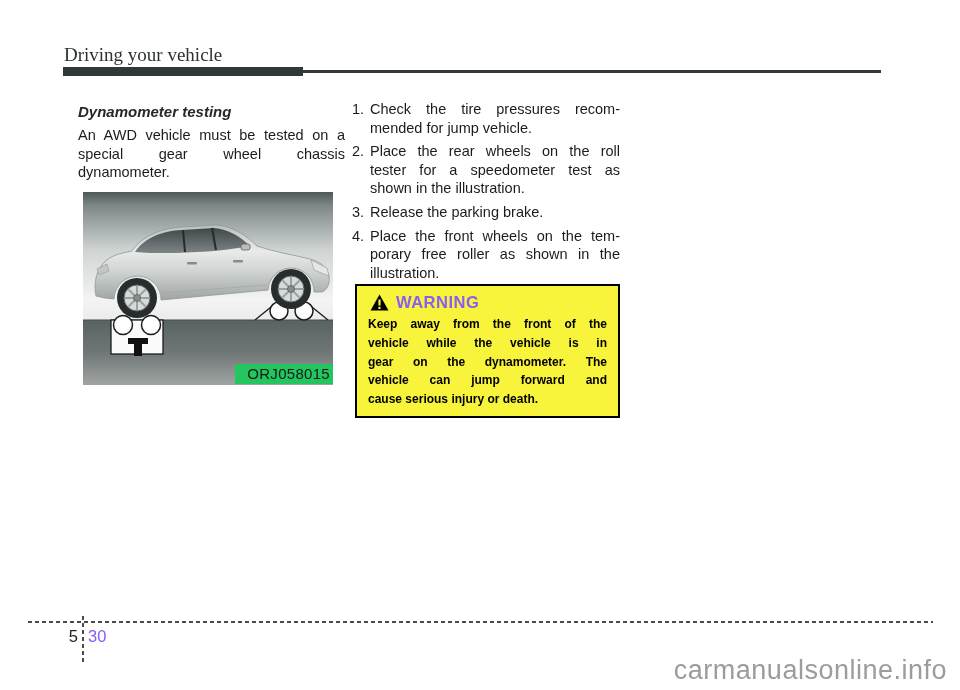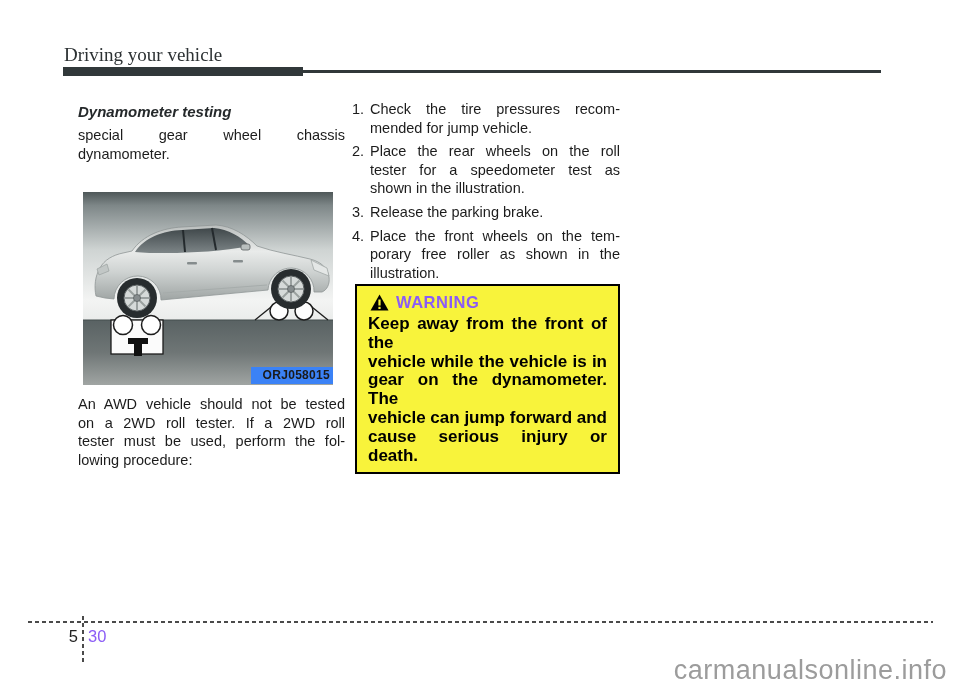--- a/index.html
+++ b/index.html
@@ -22,38 +22,38 @@
   }
   .para { font-size:14.5px; line-height:18.6px; color:#1c1c1c; }
   .jline { text-align:justify; text-align-last:justify; }
   .jline:last-child { text-align-last:left; }
   
   .figure {
     position:absolute; left:83px; top:192px; width:250px; height:193px; margin:0;
   }
   .figure svg { display:block; }
   .fig-caption {
-    position:absolute; right:0; bottom:1px; background:#3b82f6;
-    font-size:12px; color:#1a1a1a; padding:1px 3px 2px 12px; letter-spacing:0.3px;font-weight:bold;
+    position:absolute; right:0; bottom:1px; background:#22c55e;
+    font-size:15px; color:#1a1a1a; padding:1px 3px 2px 12px; letter-spacing:0.3px;
   }
   .para2 { position:absolute; left:78px; top:395px; width:267px; }
   
   .steps { }
   .step { display:flex; margin:0 0 5px 0; }
   .step-num { width:18px; flex:0 0 18px; font-size:14.5px; line-height:18.6px; }
   .step-body { flex:1; font-size:14.5px; line-height:18.6px; }
   
   .warning {
     position:absolute; left:355px; top:284px; width:265px; box-sizing:border-box;
     border:2px solid #000; padding:5px 11px 7px 11px;
   }
   .warn-head { display:flex; align-items:center; gap:7px; margin:2px 0 3px 2px; }
   .warn-icon { display:inline-flex; }
   .warn-title { font-size:16.5px; font-weight:bold; letter-spacing:0.5px; color:#8b5cf6; }
-  .warn-body { font-size:17px; line-height:18.8px; font-weight:bold; color:#000; }
+  .warn-body { font-size:12px; line-height:18.8px; font-weight:bold; color:#000; }
   
   .dash-h {
     position:absolute; left:28px; top:621px; width:905px; height:2px;
     background:repeating-linear-gradient(90deg,#4a4a4a 0 4px,transparent 4px 7px);
   }
   .dash-v {
     position:absolute; left:82px; top:616px; width:2px; height:46px;
     background:repeating-linear-gradient(180deg,#4a4a4a 0 4px,transparent 4px 7px);
   }
   .chap { position:absolute; left:58px; top:627px; width:20px; text-align:right; font-size:16.5px; color:#222; }
@@ -67,20 +67,21 @@
 
 <div class="page">
 
   <div class="title">Driving your vehicle</div>
   <div class="bar-thick" style="background-color: rgb(49, 56, 58);"></div>
   <div class="bar-thin" style="background-color: rgb(49, 56, 58);"></div>
 
   <section class="col-left">
     <h3 class="sec-heading">Dynamometer testing</h3>
     <div class="para">
+        <div class="jline">An AWD vehicle must be tested on a</div>
         <div class="jline">special gear wheel chassis</div>
         <div class="jline">dynamometer.</div>
       </div>
   </section>
 
   <figure class="figure">
     <svg width="250" height="193" viewBox="0 0 250 193">
       <defs>
         <linearGradient id="bgGrad" x1="0" y1="0" x2="0" y2="1">
           <stop offset="0" stop-color="#4f5859"></stop>
@@ -164,26 +165,20 @@
             <line x2="8.5" y2="-8.5"></line>
             <line x2="-8.5" y2="8.5"></line>
             <line x2="8.5" y2="8.5"></line>
         </g>
         <circle r="3.5" fill="#868c8d" stroke="#5c6263" stroke-width="0.8"></circle>
       </g>
     </svg>
     <figcaption class="fig-caption">ORJ058015</figcaption>
   </figure>
 
-  <div class="para para2">
-      <div class="jline">An AWD vehicle should not be tested</div>
-      <div class="jline">on a 2WD roll tester. If a 2WD roll</div>
-      <div class="jline">tester must be used, perform the fol-</div>
-      <div class="jline">lowing procedure:</div>
-    </div>
 
   <section class="col-right">
     <div class="steps">
         <div class="step">
           <span class="step-num">1.</span>
           <div class="step-body">
             <div class="jline">Check the tire pressures recom-</div>
             <div class="jline">mended for jump vehicle.</div>
           </div>
         </div>

